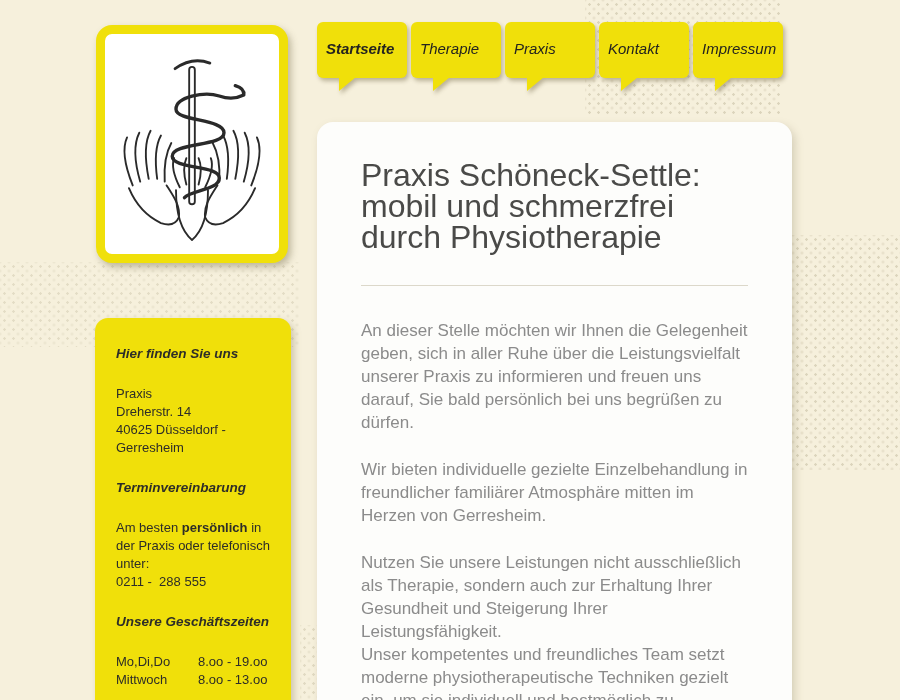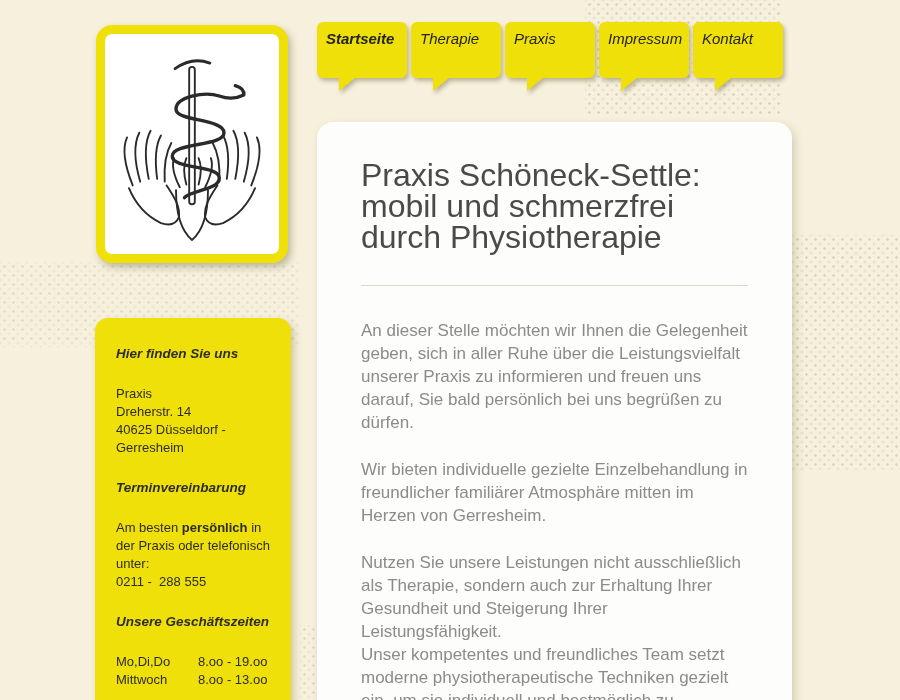--- a/index.html
+++ b/index.html
@@ -29,21 +29,21 @@
   .dots.p1{left:585px;top:0;width:195px;height:115px;}
   .dots.p2{left:775px;top:235px;width:125px;height:235px;}
   .dots.p3{left:0;top:262px;width:300px;height:85px;opacity:.35;}
   .dots.p4{left:300px;top:625px;width:170px;height:75px;opacity:.4;}
 
   
   .nav{position:absolute;left:317px;top:22px;display:flex;gap:4px;}
   .tab{
     position:relative;width:90px;height:56px;background:var(--yellow);
     border-radius:6px;cursor:pointer;
-    padding:8px 4px 0 9px;
+    padding:18px 4px 0 9px;
     font-style:italic;font-size:15px;color:var(--ink);
     filter:drop-shadow(2px 3px 2px rgba(115,105,70,0.45));
   }
   .tab::after{
     content:"";position:absolute;left:22px;bottom:-13px;width:0;height:0;
     border-top:14px solid var(--yellow);border-right:17px solid transparent;
   }
   .tab.active .tab-label{font-weight:bold;}
 
   
@@ -98,24 +98,24 @@
   <div class="tab active">
     <span class="tab-label">Startseite</span>
   </div>
   <div class="tab">
     <span class="tab-label">Therapie</span>
   </div>
   <div class="tab">
     <span class="tab-label">Praxis</span>
   </div>
   <div class="tab">
-    <span class="tab-label">Impressum</span>
+    <span class="tab-label">Kontakt</span>
   </div>
   <div class="tab">
-    <span class="tab-label">Kontakt</span>
+    <span class="tab-label">Impressum</span>
   </div>
 </nav>
 
 <div class="logo-box">
   <svg width="160" height="204" viewBox="0 0 170 212">
     <g fill="none" stroke="#2a2a2a" stroke-linecap="round" stroke-linejoin="round">
 
       <path d="M67 26 Q85 13 104 20" stroke-width="3"></path>
       <rect x="82" y="24" width="6" height="146" rx="3" fill="#ffffff" stroke-width="2"></rect>
 

